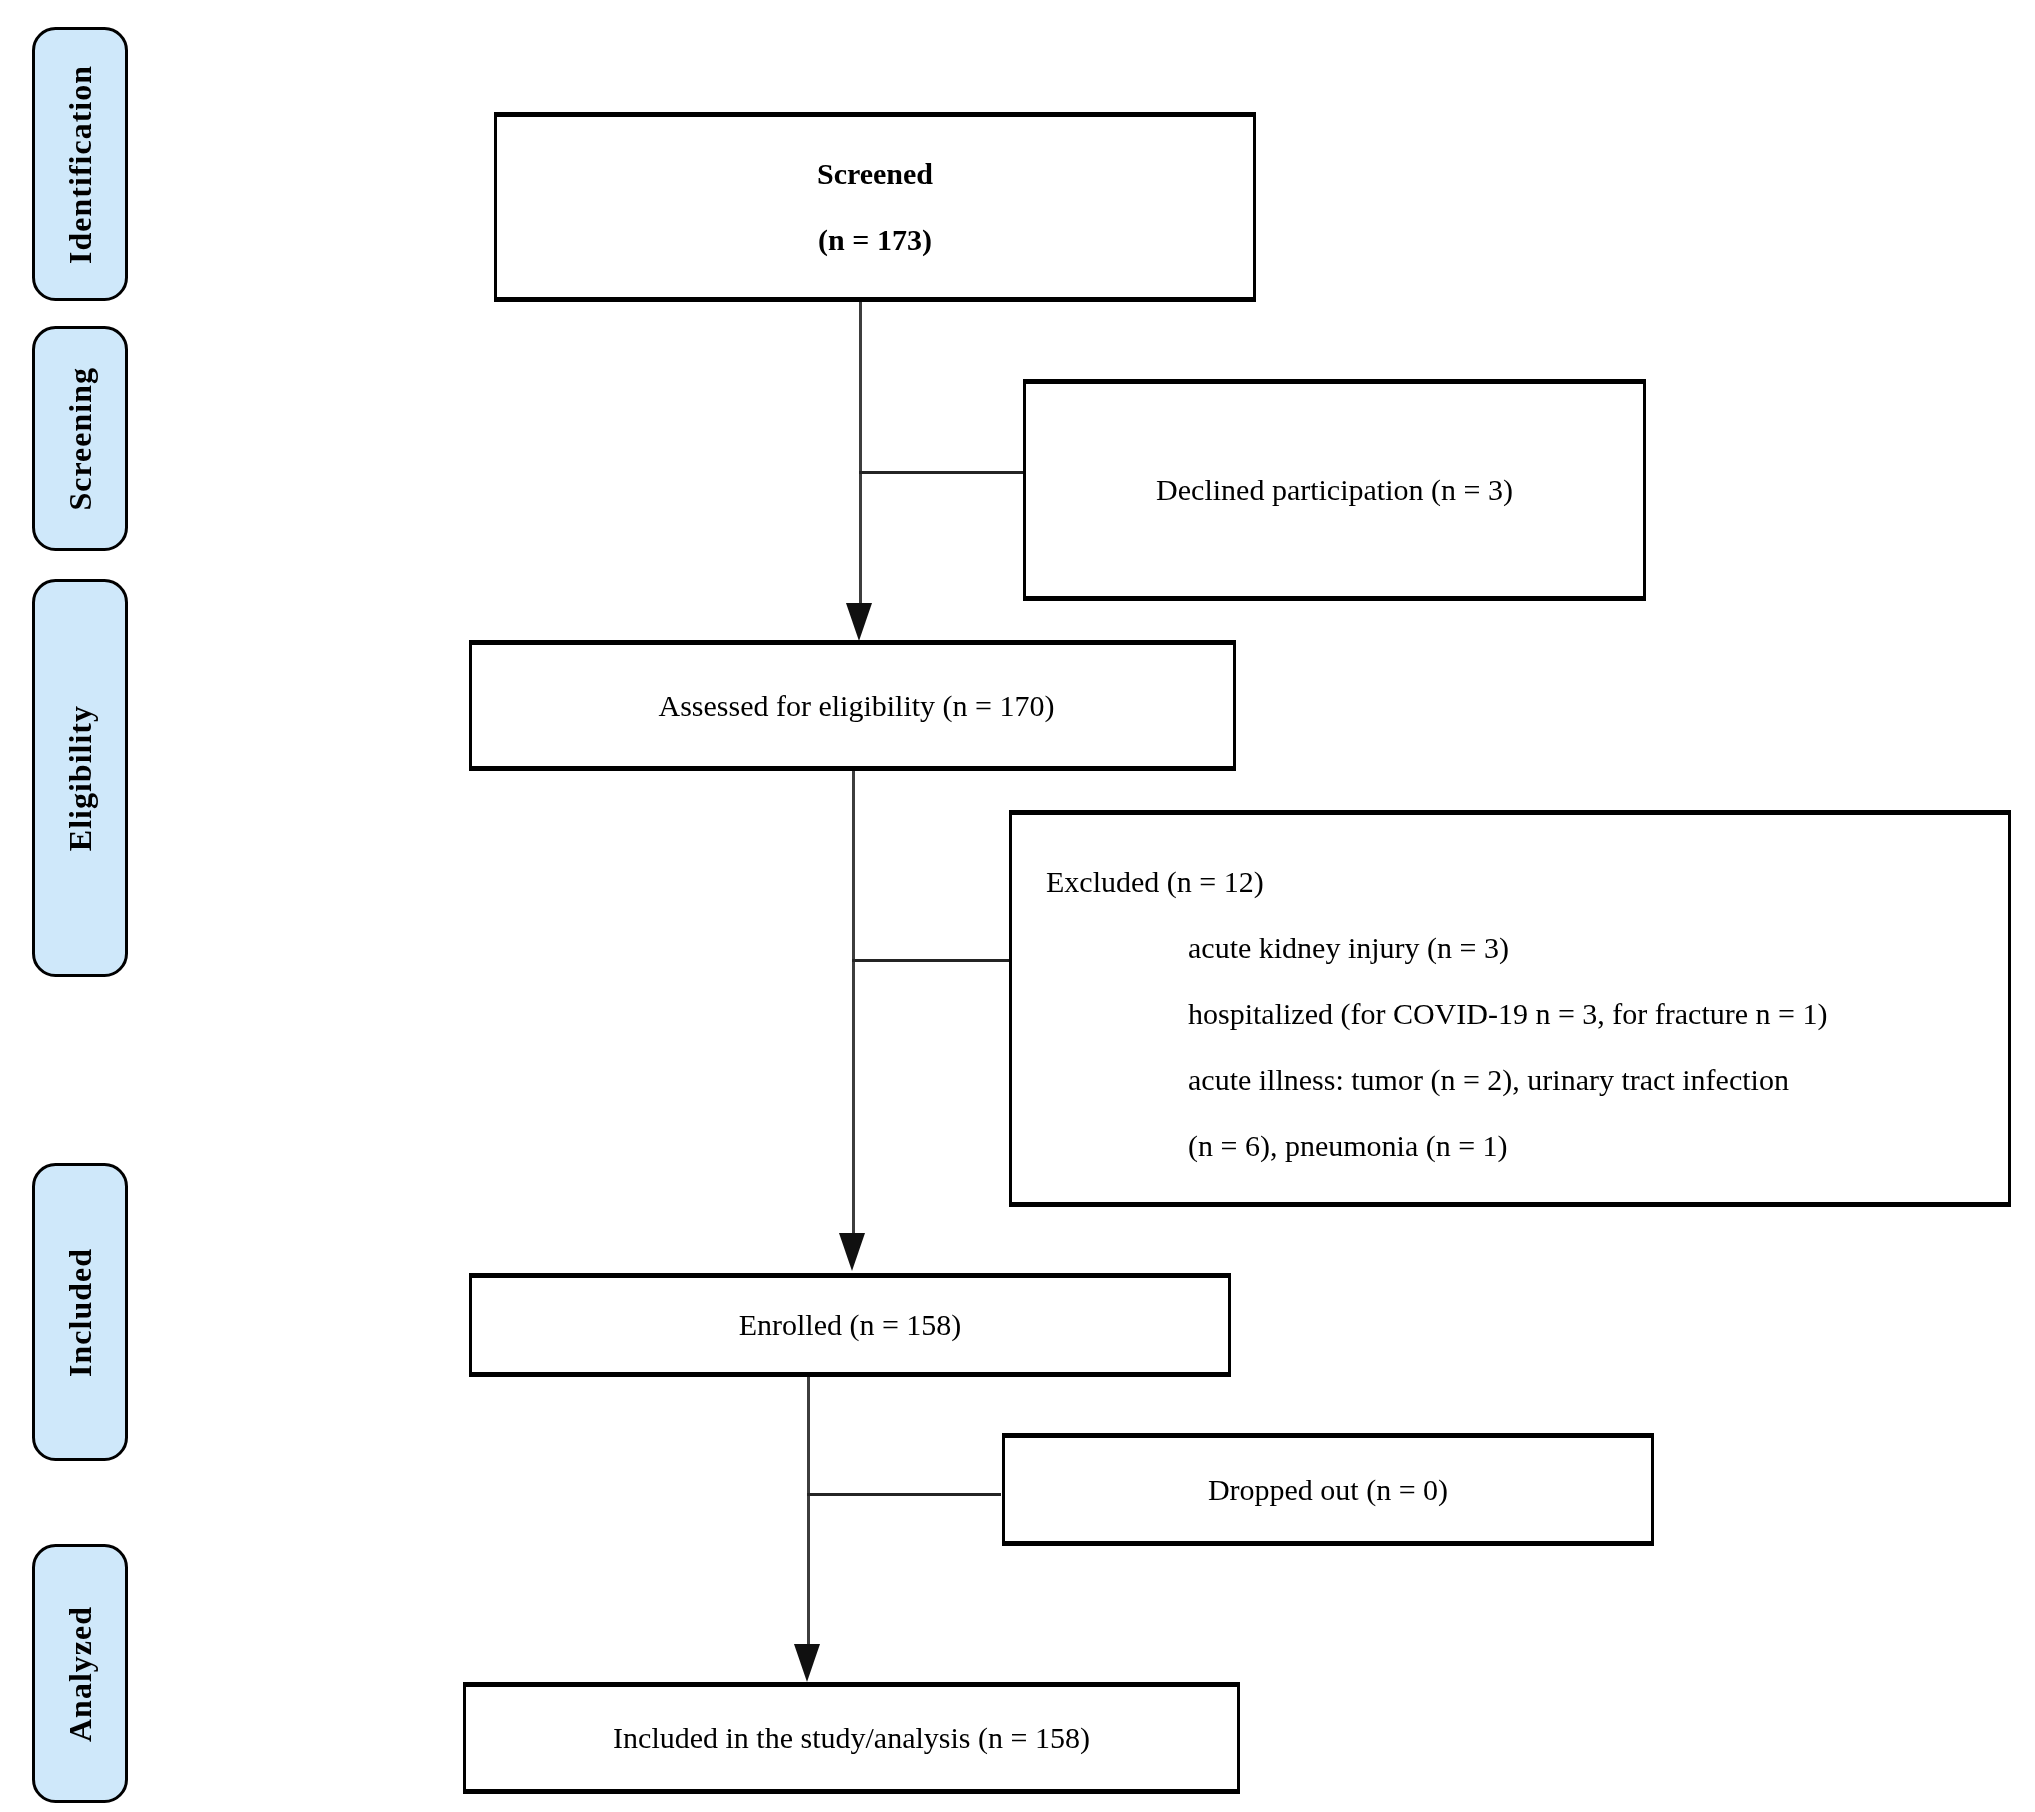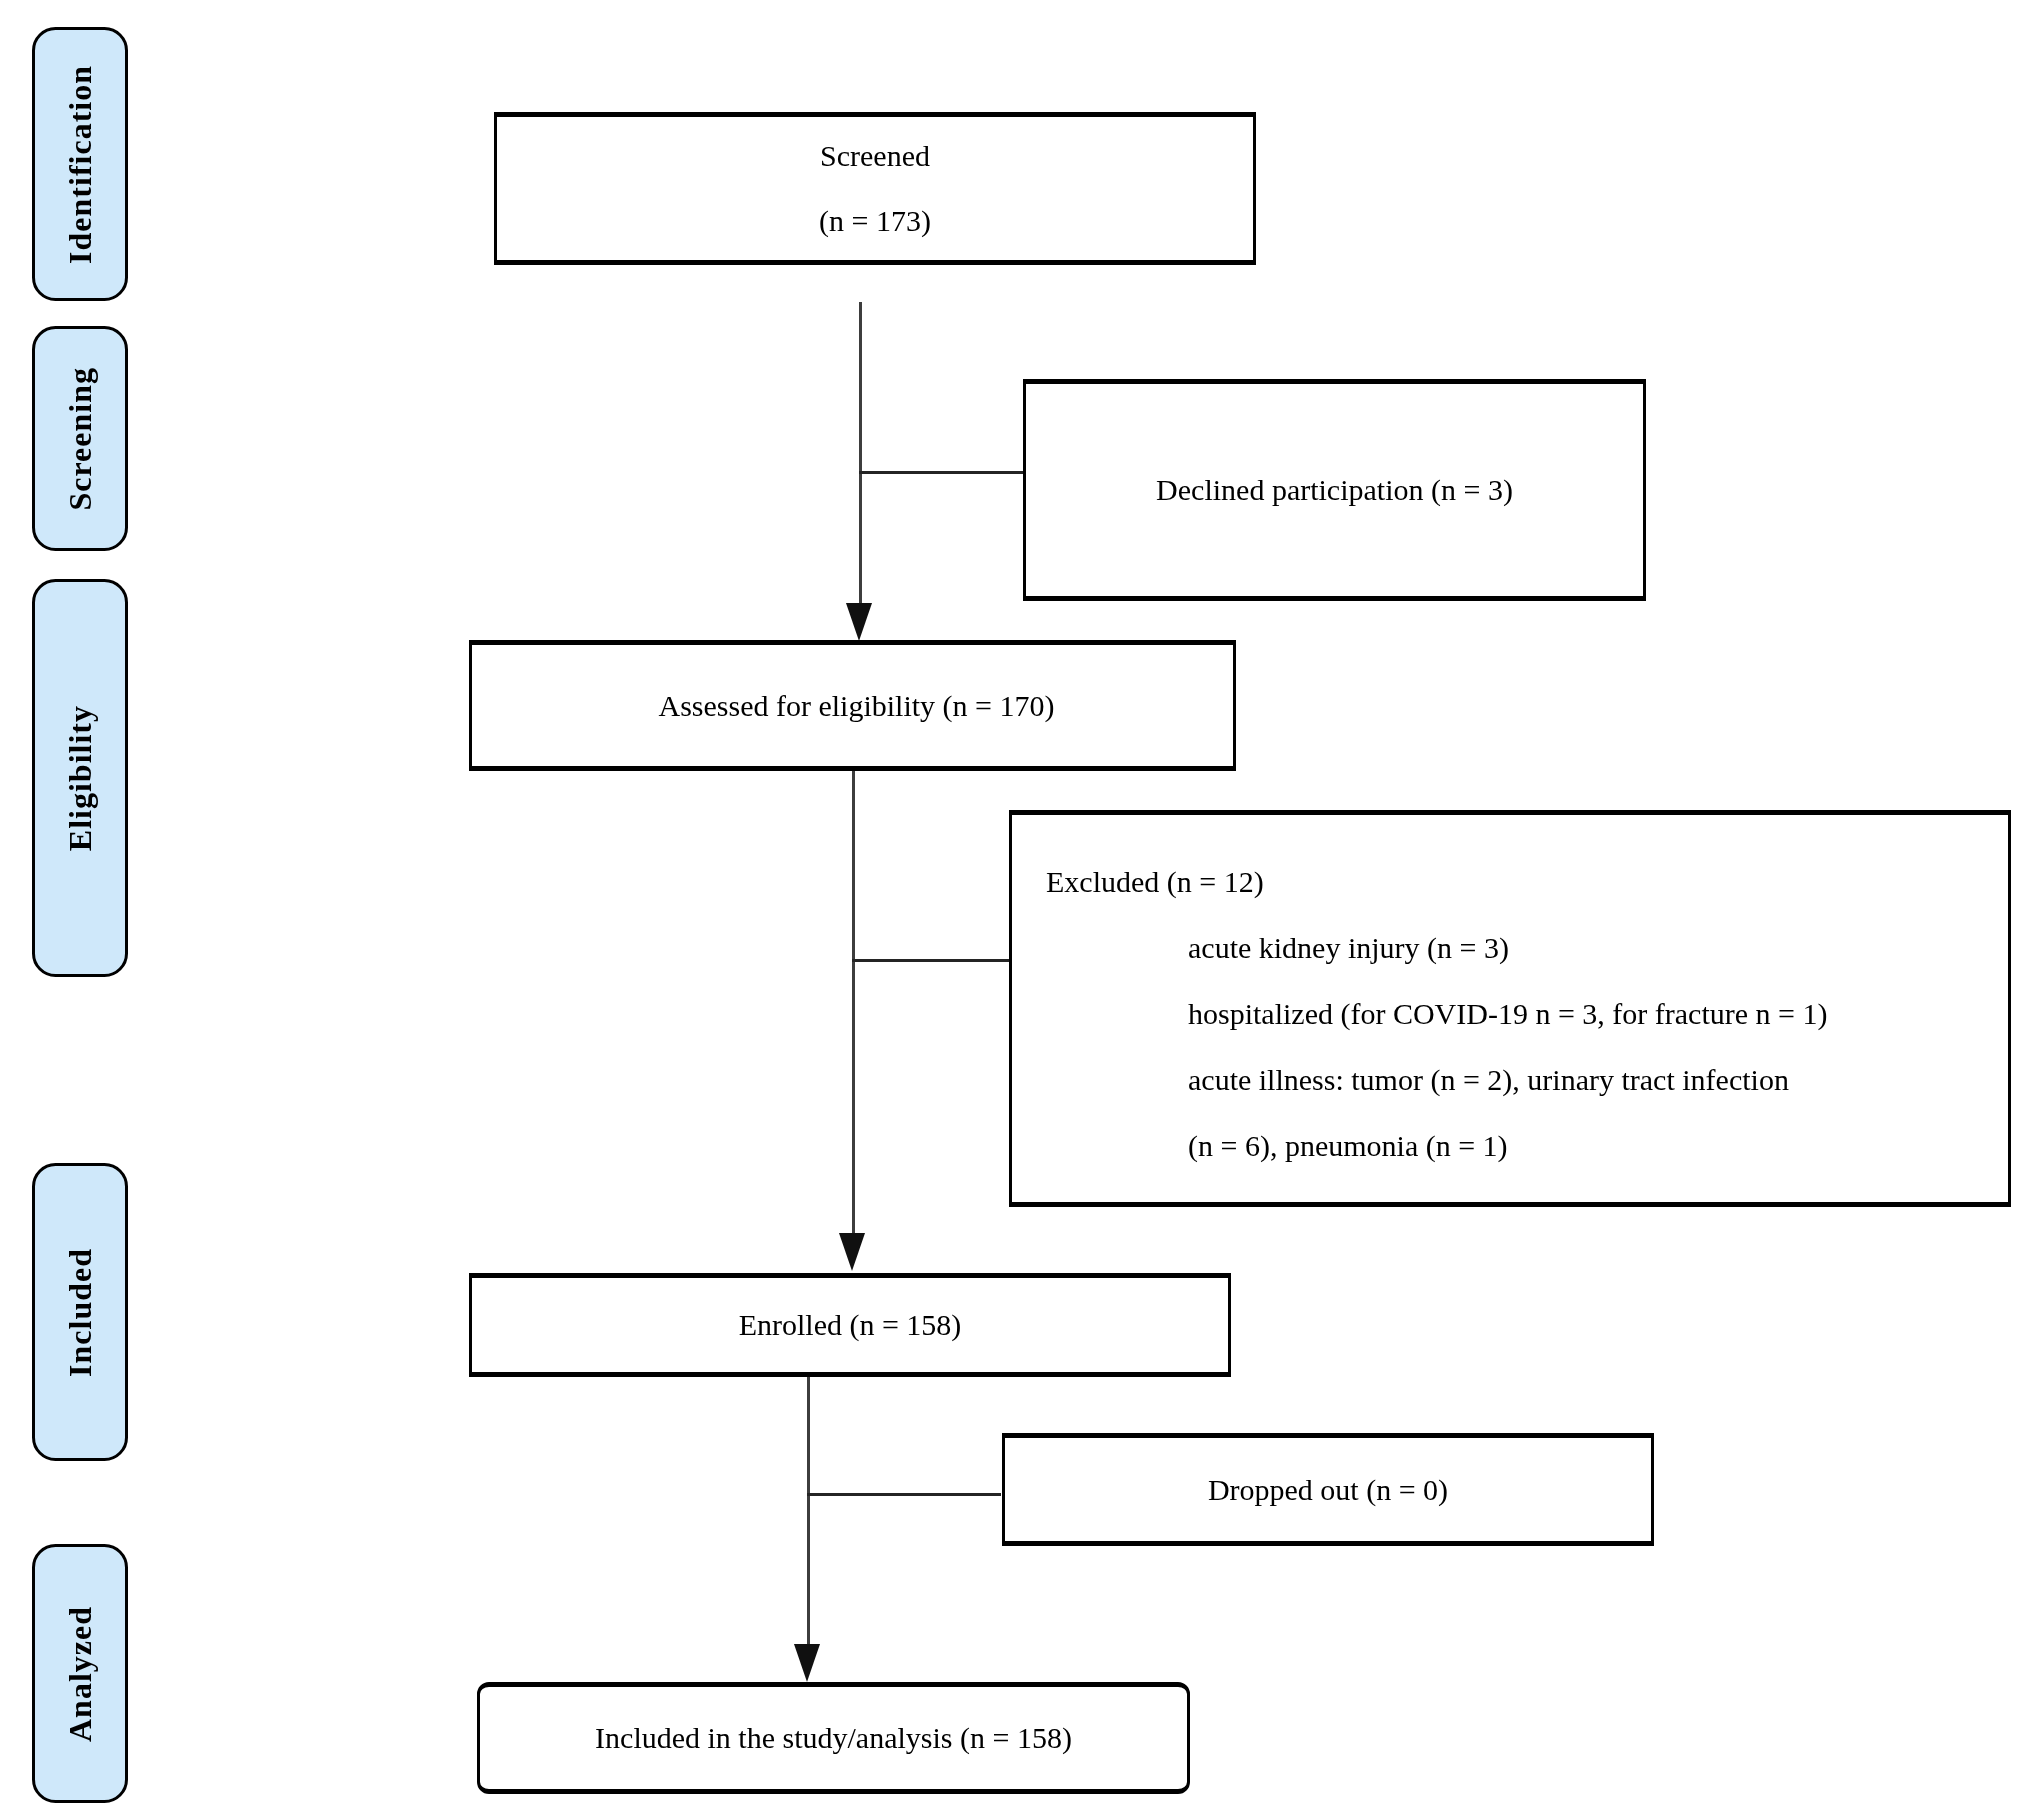--- a/index.html
+++ b/index.html
@@ -109,21 +109,21 @@
   <div class="hline" style="left:859px;top:471px;width:164px;"></div>
 
   <div class="vline" style="left:852px;top:770px;height:464px;"></div>
   <div class="arrow-down" style="left:839px;top:1233px;"></div>
   <div class="hline" style="left:852px;top:959px;width:157px;"></div>
 
   <div class="vline" style="left:807px;top:1376px;height:269px;"></div>
   <div class="arrow-down" style="left:794px;top:1644px;"></div>
   <div class="hline" style="left:807px;top:1493px;width:194px;"></div>
 
-  <div class="fbox two-line" style="left:494px;top:112px;width:762px;height:153px;">
+  <div class="fbox two-line" style="left:494px;top:112px;width:762px;height:190px;font-weight:bold;">
     <div class="bline">Screened</div>
     <div class="bline">(n = 173)</div>
   </div>
 
   <div class="fbox two-line" style="left:1023px;top:379px;width:623px;height:222px;">
     <div class="bline">Declined participation (n = 3)</div>
   </div>
 
   <div class="fbox" style="left:469px;top:640px;width:767px;height:131px;padding-left:8px;">
     <div class="bline">Assessed for eligibility (n = 170)</div>
@@ -138,18 +138,18 @@
   </div>
 
   <div class="fbox" style="left:469px;top:1273px;width:762px;height:104px;">
     <div class="bline">Enrolled (n = 158)</div>
   </div>
 
   <div class="fbox" style="left:1002px;top:1433px;width:652px;height:113px;">
     <div class="bline">Dropped out (n = 0)</div>
   </div>
 
-  <div class="fbox" style="left:477px;top:1682px;width:713px;height:112px;border-radius:12px;">
+  <div class="fbox" style="left:463px;top:1682px;width:777px;height:112px;">
     <div class="bline">Included in the study/analysis (n = 158)</div>
   </div>
 
 </div>
 
 
 </body></html>

